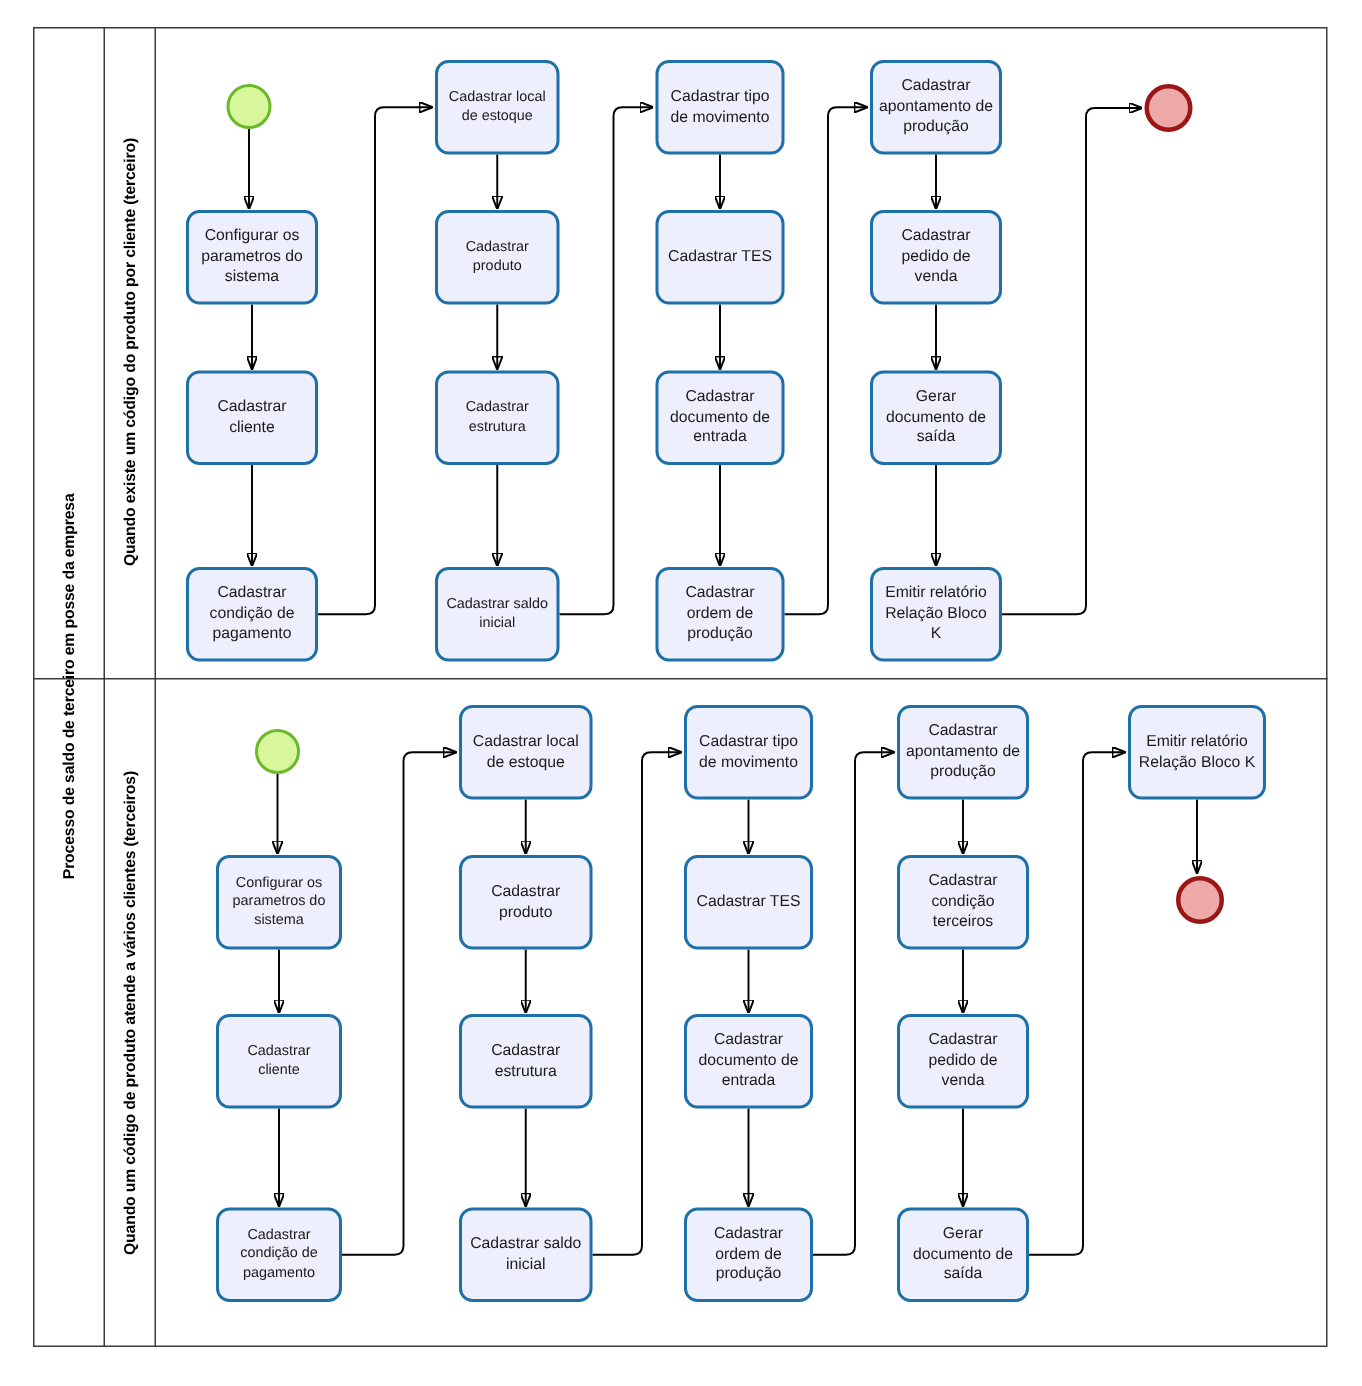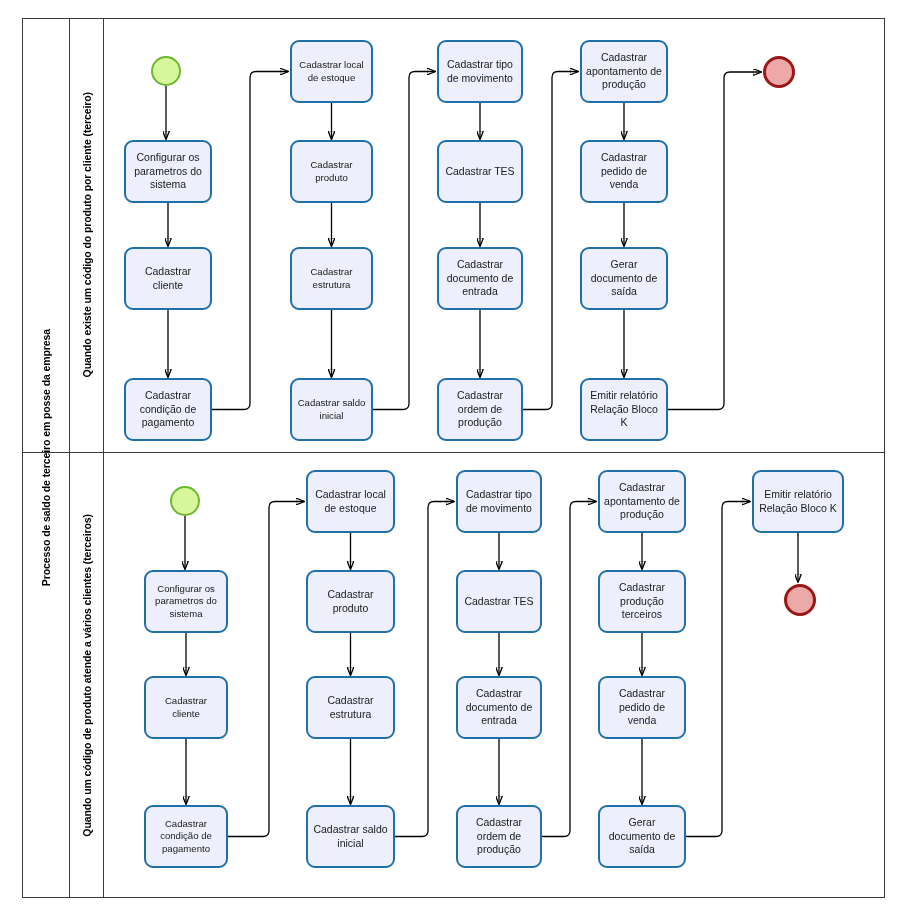--- a/index.html
+++ b/index.html
@@ -222,19 +222,19 @@
       <div class="task narrow" style="left: 144px; top: 805px; width: 84px; height: 63px;">Cadastrar condição de pagamento</div>
       <div class="task" style="left: 306px; top: 470px; width: 89px; height: 63px;">Cadastrar local de estoque</div>
       <div class="task" style="left: 306px; top: 570px; width: 89px; height: 63px;">Cadastrar produto</div>
       <div class="task" style="left: 306px; top: 676px; width: 89px; height: 63px;">Cadastrar estrutura</div>
       <div class="task" style="left: 306px; top: 805px; width: 89px; height: 63px;">Cadastrar saldo inicial</div>
       <div class="task" style="left: 456px; top: 470px; width: 86px; height: 63px;">Cadastrar tipo de movimento</div>
       <div class="task" style="left: 456px; top: 570px; width: 86px; height: 63px;">Cadastrar TES</div>
       <div class="task" style="left: 456px; top: 676px; width: 86px; height: 63px;">Cadastrar documento de entrada</div>
       <div class="task" style="left: 456px; top: 805px; width: 86px; height: 63px;">Cadastrar ordem de produção</div>
       <div class="task" style="left: 598px; top: 470px; width: 88px; height: 63px;">Cadastrar apontamento de produção</div>
-      <div class="task" style="left: 598px; top: 570px; width: 88px; height: 63px;">Cadastrar produção terceiros</div>
+      <div class="task" style="left: 598px; top: 570px; width: 88px; height: 63px;">Cadastrar condição terceiros</div>
       <div class="task" style="left: 598px; top: 676px; width: 88px; height: 63px;">Cadastrar pedido de venda</div>
       <div class="task" style="left: 598px; top: 805px; width: 88px; height: 63px;">Gerar documento de saída</div>
       <div class="task" style="left: 752px; top: 470px; width: 92px; height: 63px;">Emitir relatório Relação Bloco K</div>
     </div>
 
 </div>
 
 </body></html>

